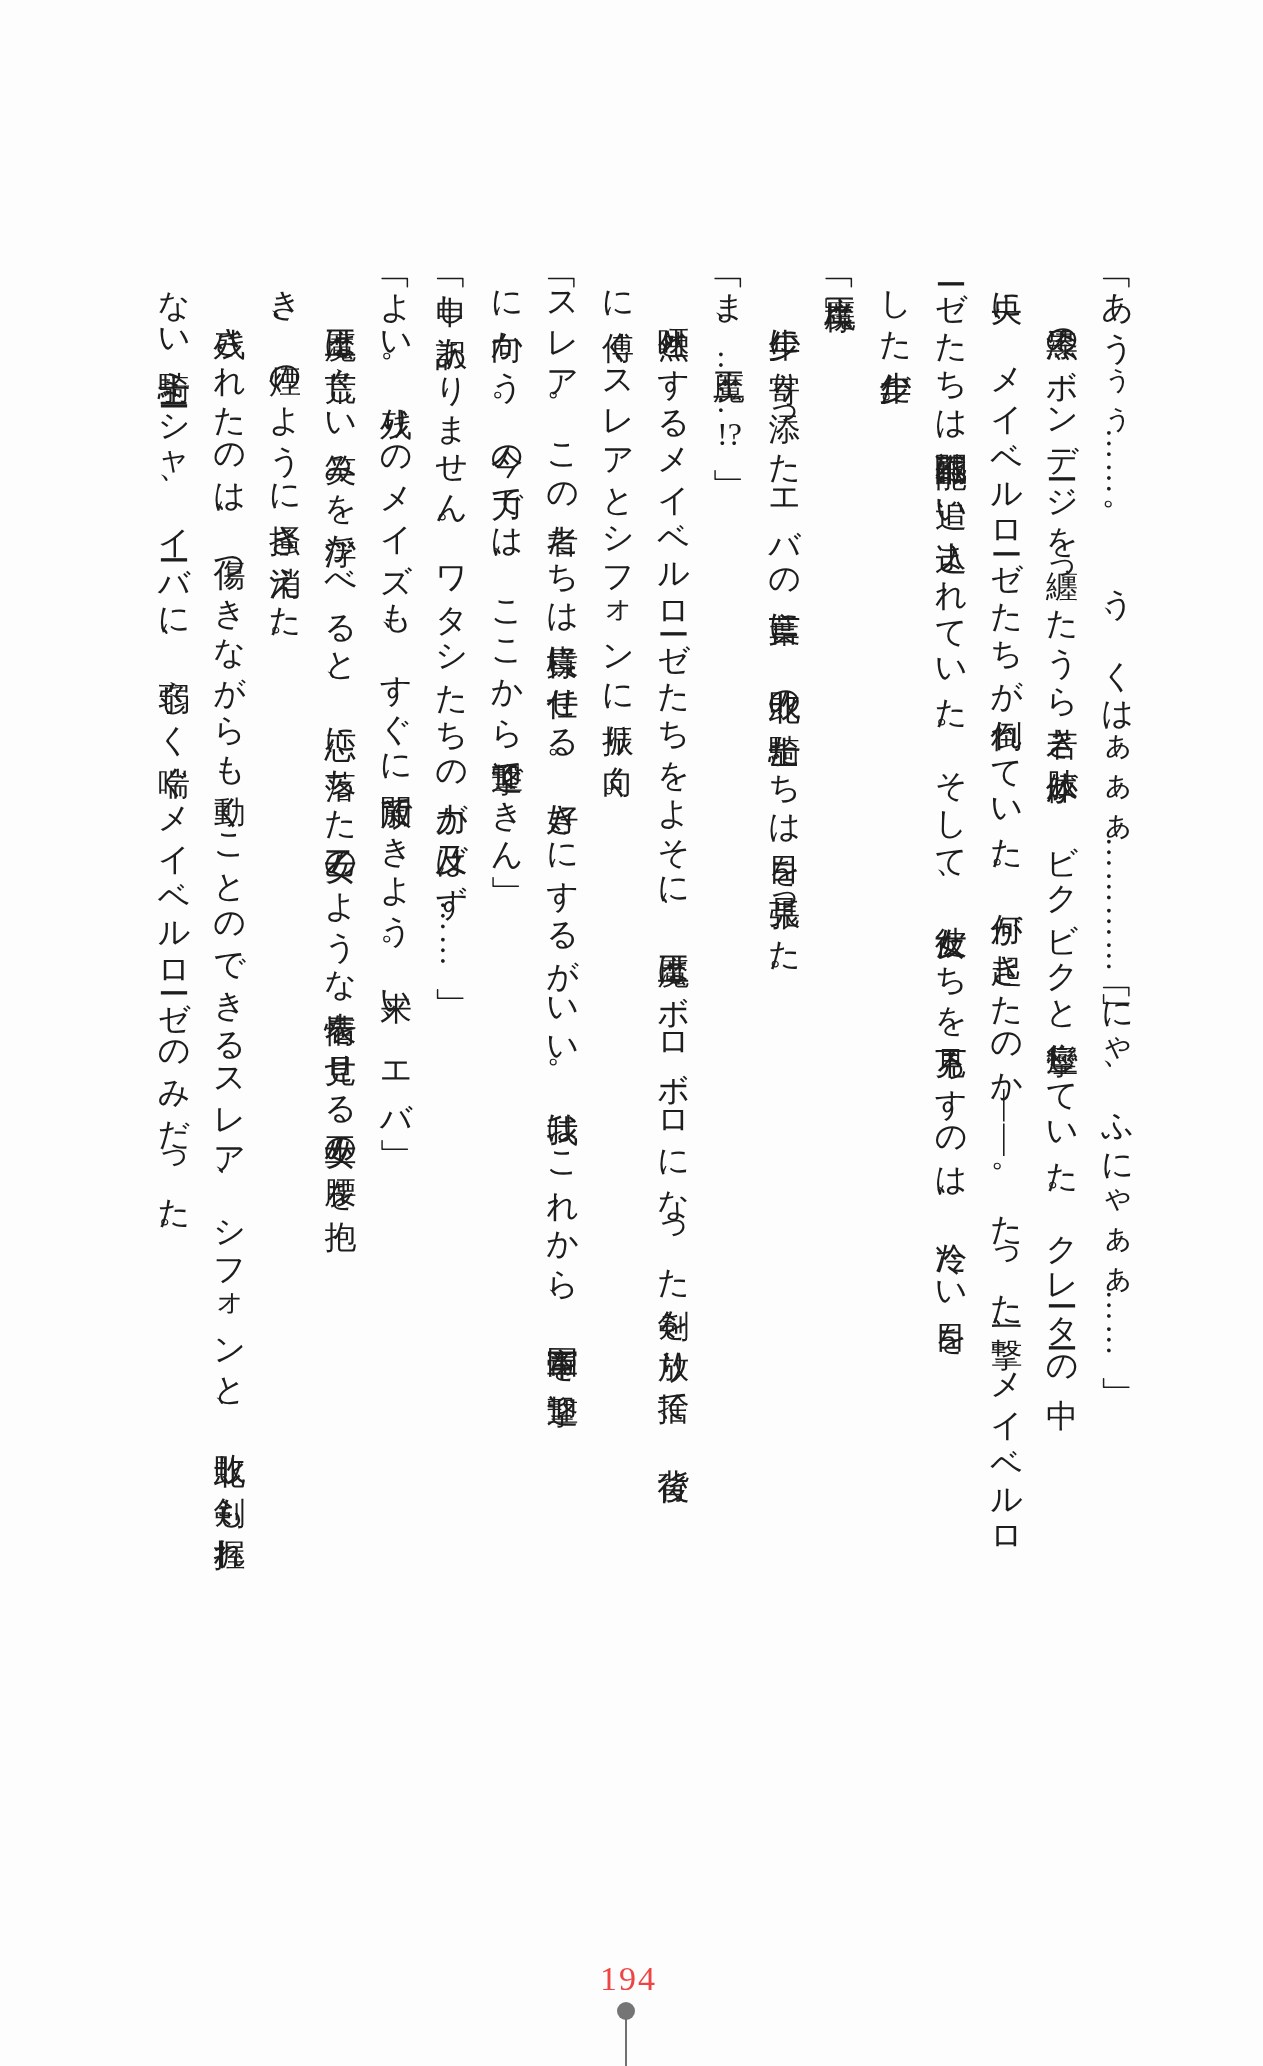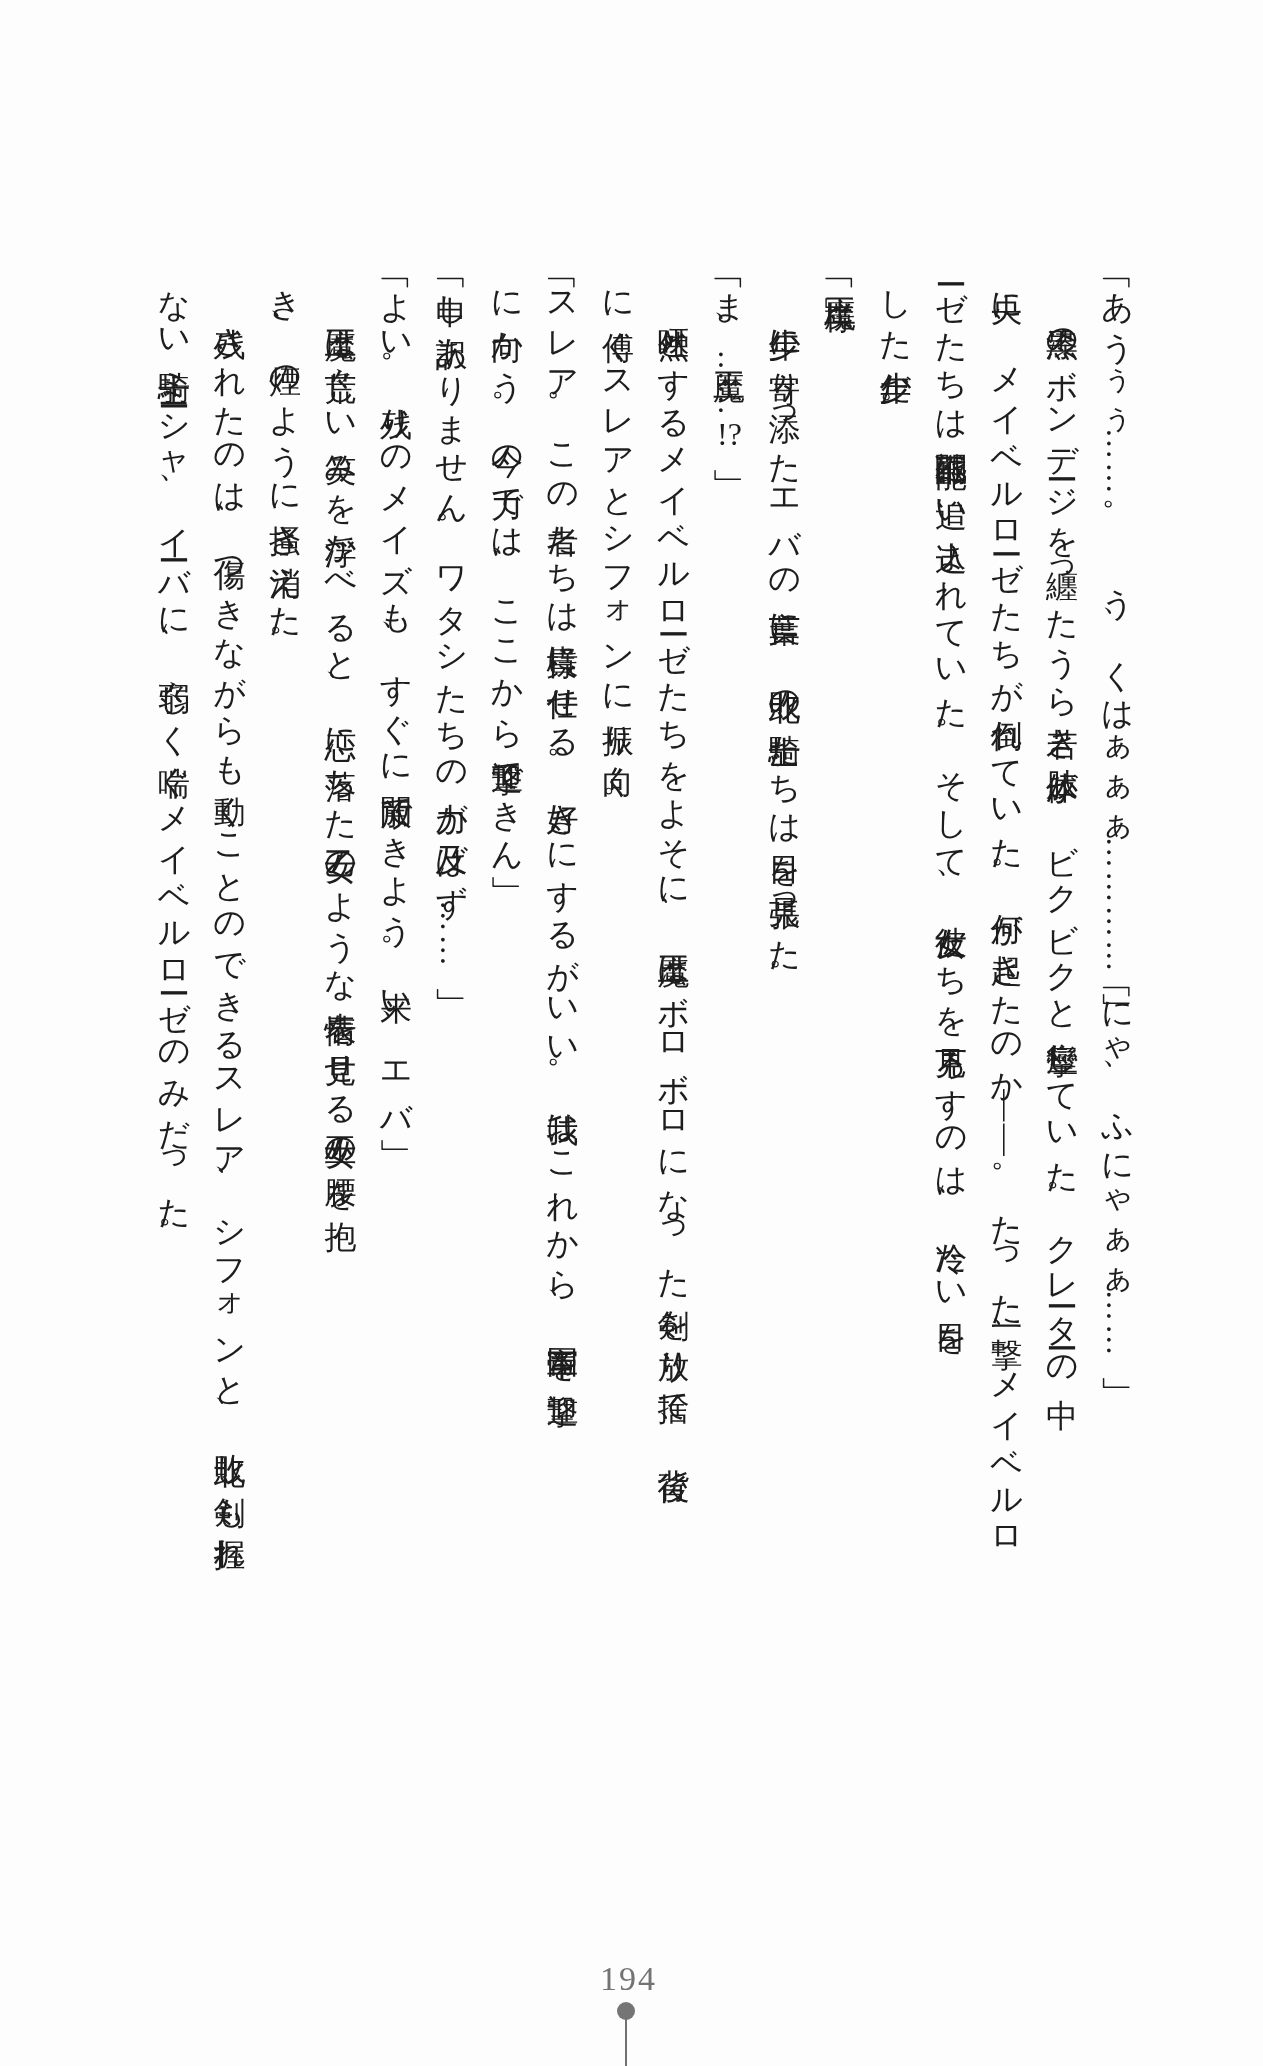--- a/index.html
+++ b/index.html
@@ -40,21 +40,21 @@
   }
   .page-number {
     position: absolute;
     top: 1962px;
     left: 600px;
     width: 56px;
     text-align: right;
     font-family: "Liberation Serif", "DejaVu Serif", serif;
     font-size: 34px;
     letter-spacing: 2px;
-    color: #737373;
+    color: #ef4444;
     line-height: 1;
   }
   .ornament-circle {
     position: absolute;
     top: 2002px;
     left: 617px;
     width: 18px;
     height: 18px;
     border-radius: 50%;
     background: #757575;

